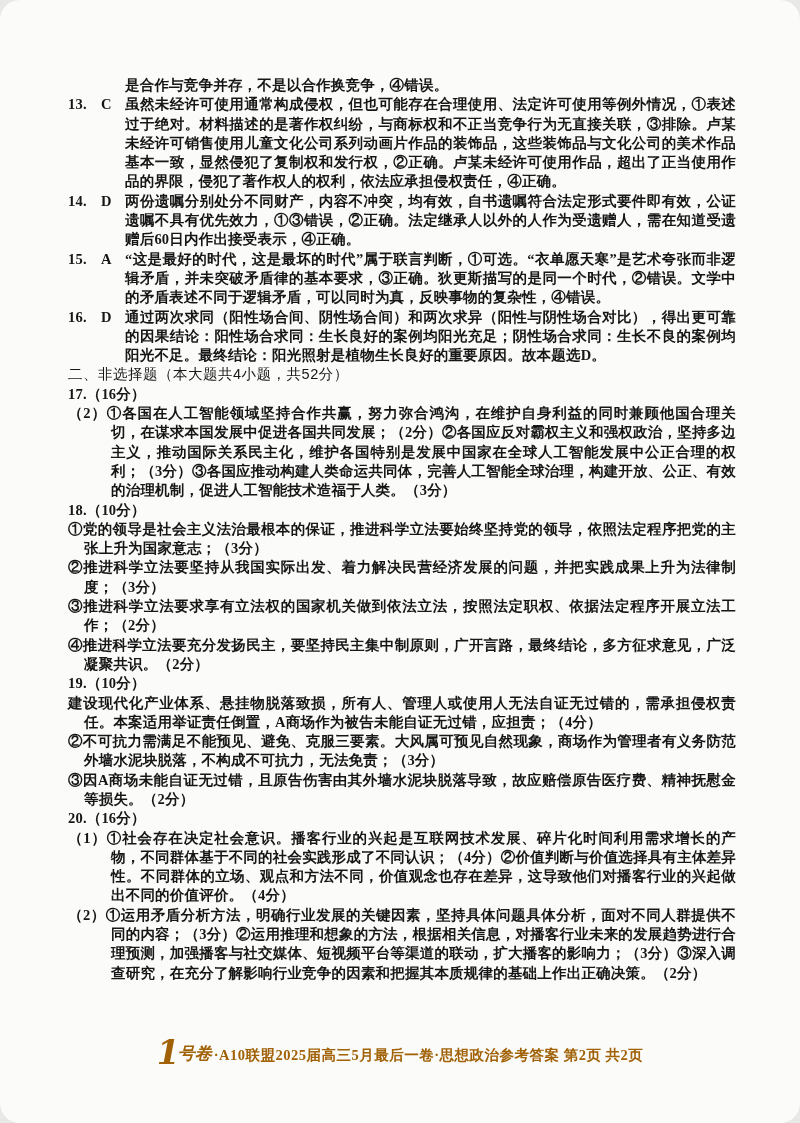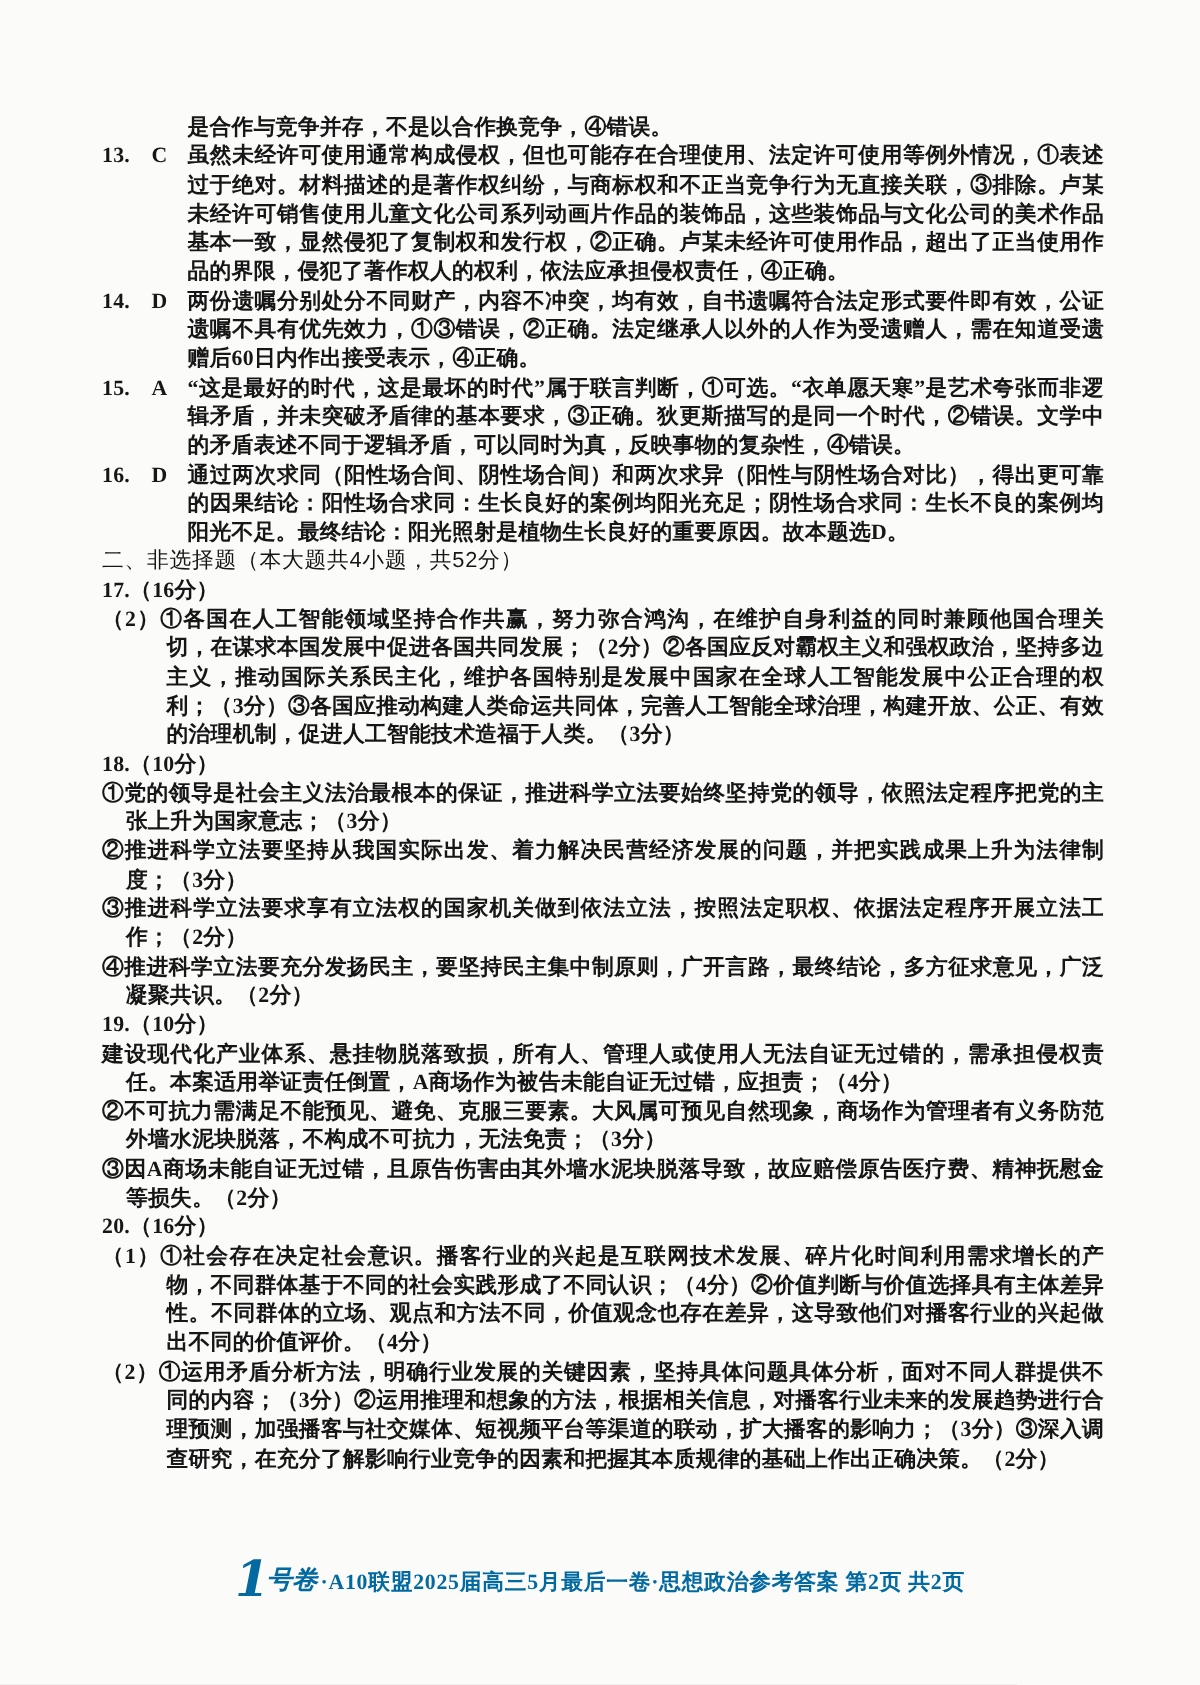--- a/index.html
+++ b/index.html
@@ -6,20 +6,21 @@
   html, body { background: #e8e8e6; }
   body { font-family: "Liberation Serif", serif; }
   .page {
     position: relative;
     width: 800px;
     height: 1123px;
     margin: 0 auto;
     background: #fbfbf9;
     color: #161616;
     overflow: hidden;
+    border-radius: 20px;
   }
   .content {
     position: absolute;
     left: 68px;
     top: 76px;
     width: 668px;
     font-size: 14.5px;
     line-height: 19.3px;
     font-weight: 700;
     letter-spacing: 0.2px;
@@ -38,21 +39,21 @@
   
   .para { padding-left: 43px; text-indent: -43px; }
   
   .item { padding-left: 16px; text-indent: -16px; }
   .plain { text-align: left; }
   .footer {
     position: absolute;
     left: 0; right: 0;
     top: 1040px;
     text-align: center;
-    color: #0369a1;
+    color: #a16207;
     white-space: nowrap;
   }
   .footer .logo { display: inline-block; vertical-align: middle; margin-right: 2px; transform: translateY(-2px); }
   .footer .logo-num {
     font-family: "DejaVu Serif", serif;
     font-style: italic;
     font-weight: 900;
     font-size: 33px;
     line-height: 30px;
     letter-spacing: -2px;

